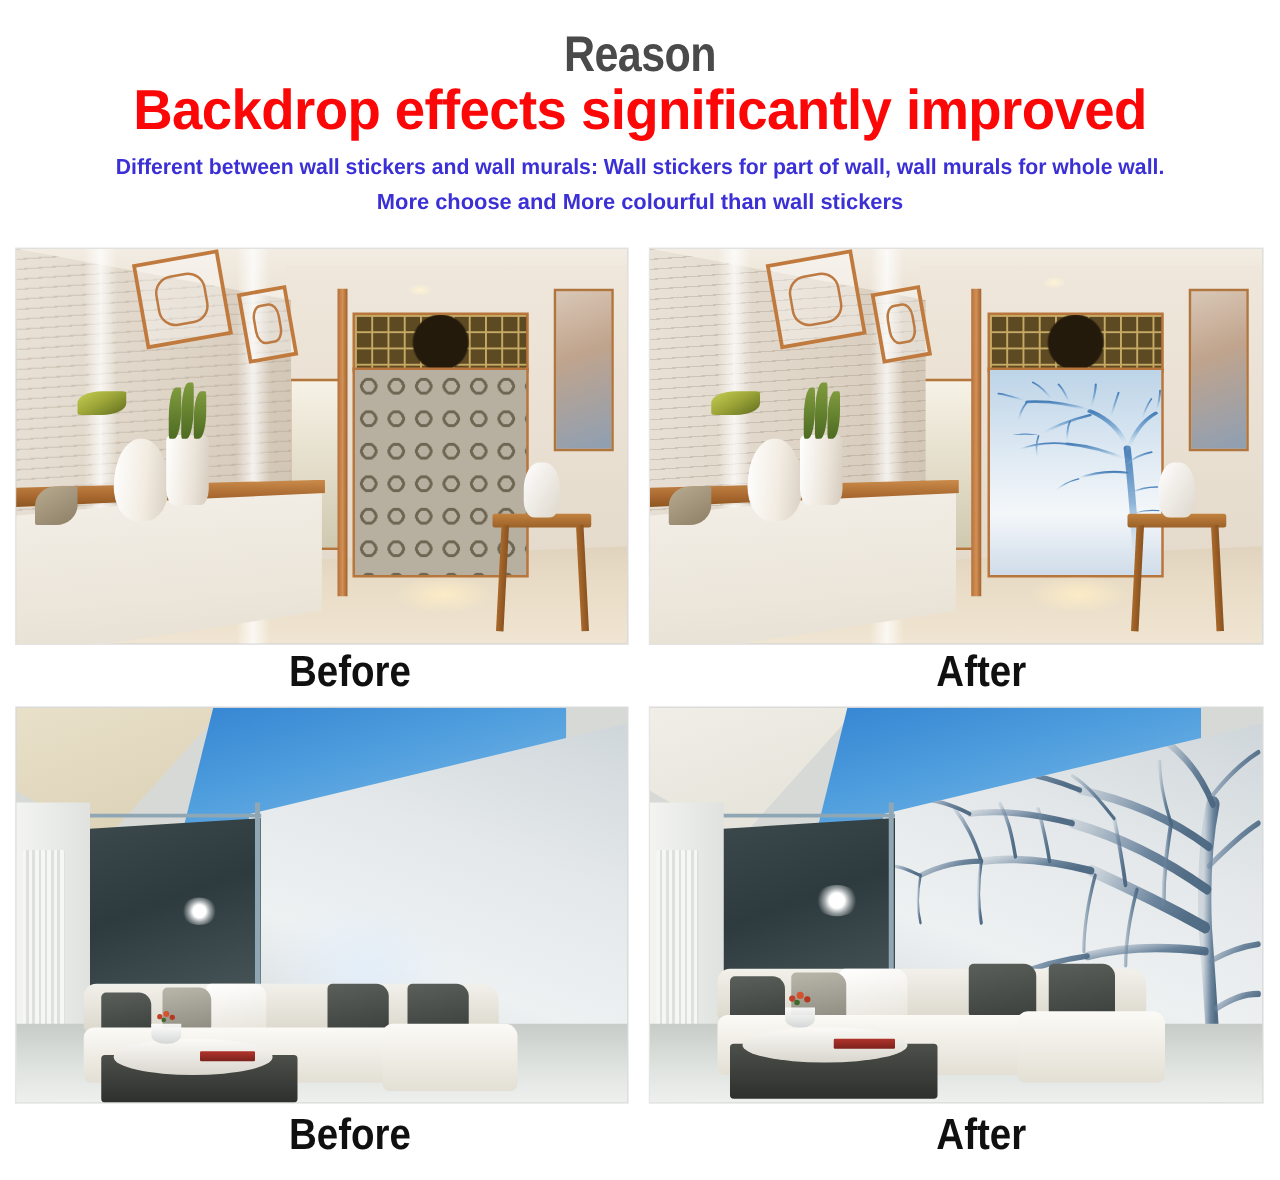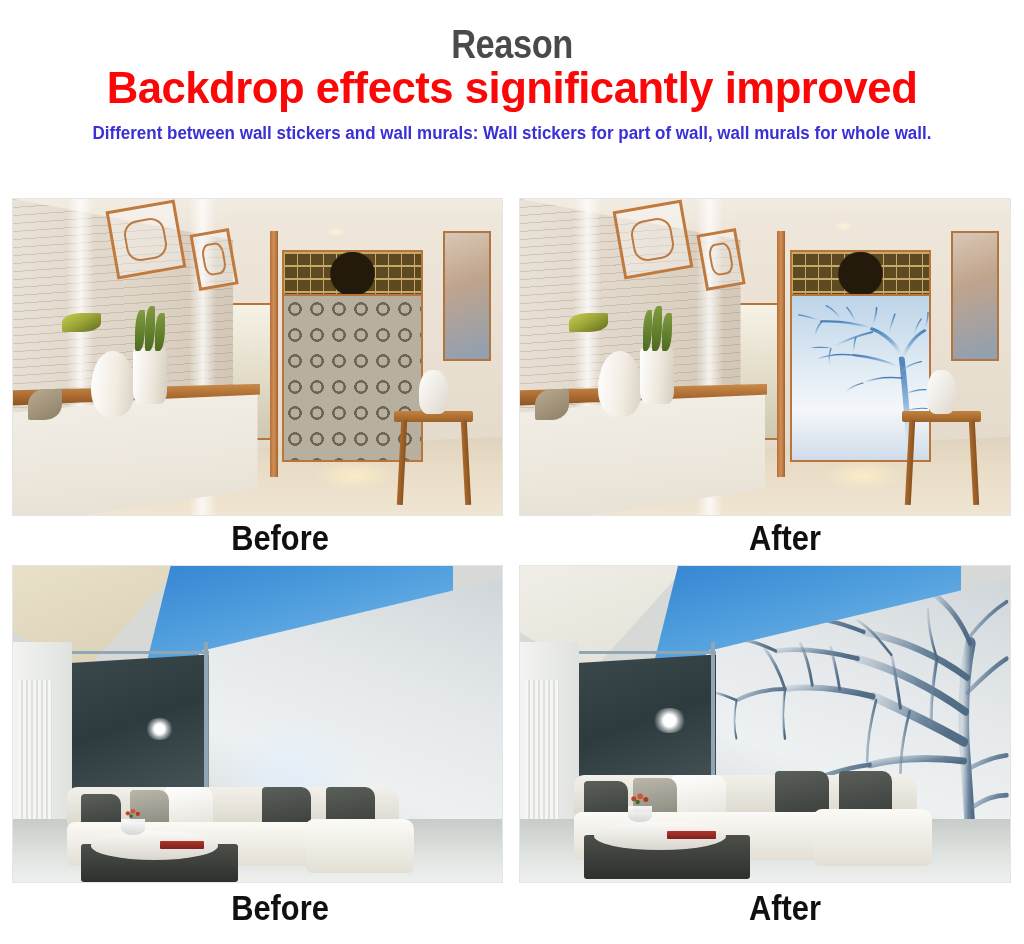--- a/index.html
+++ b/index.html
@@ -315,20 +315,21 @@
   }
   .lr-treewall { position: absolute; inset: 0; overflow: hidden; }
 </style>
 </head>
 <body>
 
 <div class="header">
   <div class="reason-title">Reason</div>
   <div class="headline">Backdrop effects significantly improved</div>
   <div class="sub-line sub-line-1">Different between wall stickers and wall murals: Wall stickers for part of wall, wall murals for whole wall.</div>
+  <div class="sub-line sub-line-2">More choose and More colourful than wall stickers</div>
 </div>
 
 <div class="panel" style="left:13px; top:199px; width:489px; height:316px;">
   <div class="scene">
     <div class="hall-ceiling"></div>
     <div class="hall-backwall"></div>
     <div class="hall-floor"></div>
 
     <div class="hall-latticeframe" style="left:55%; top:16%; width:28%; height:14%;">
       <div class="hall-lattice"></div>

